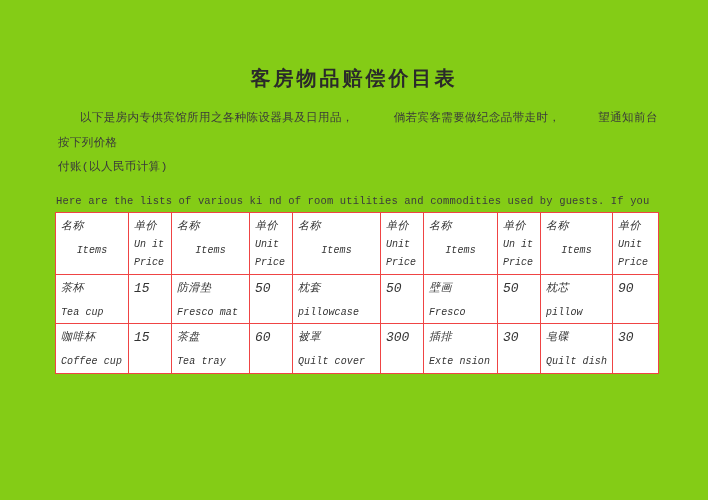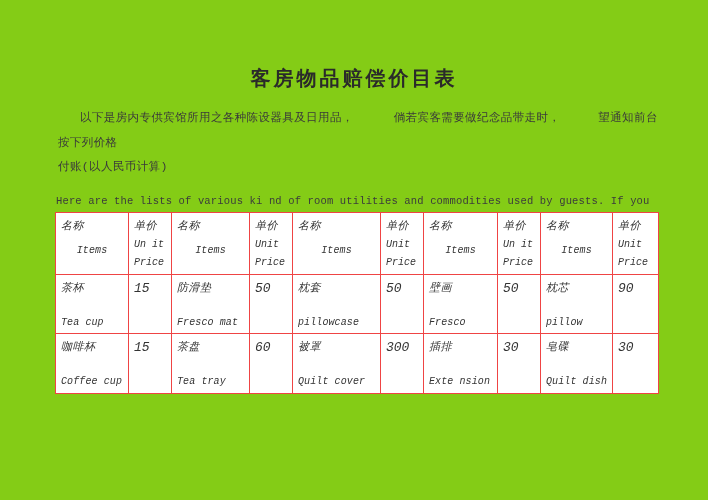--- a/index.html
+++ b/index.html
@@ -92,21 +92,21 @@
     color: #333333;
     display: block;
   }
   .en-text {
     font-family: "Liberation Mono", monospace;
     font-size: 10px;
     line-height: 1.35;
     letter-spacing: 0.1px;
     color: #333333;
     display: block;
-    margin-top: 21px;
+    margin-top: 11px;
   }
   .price-val {
     font-family: "Liberation Mono", monospace;
     font-size: 13px;
     color: #333333;
     display: block;
     line-height: 1.35;
   }
 
   thead td .en-text { margin-top: 11px; text-align: center; }

